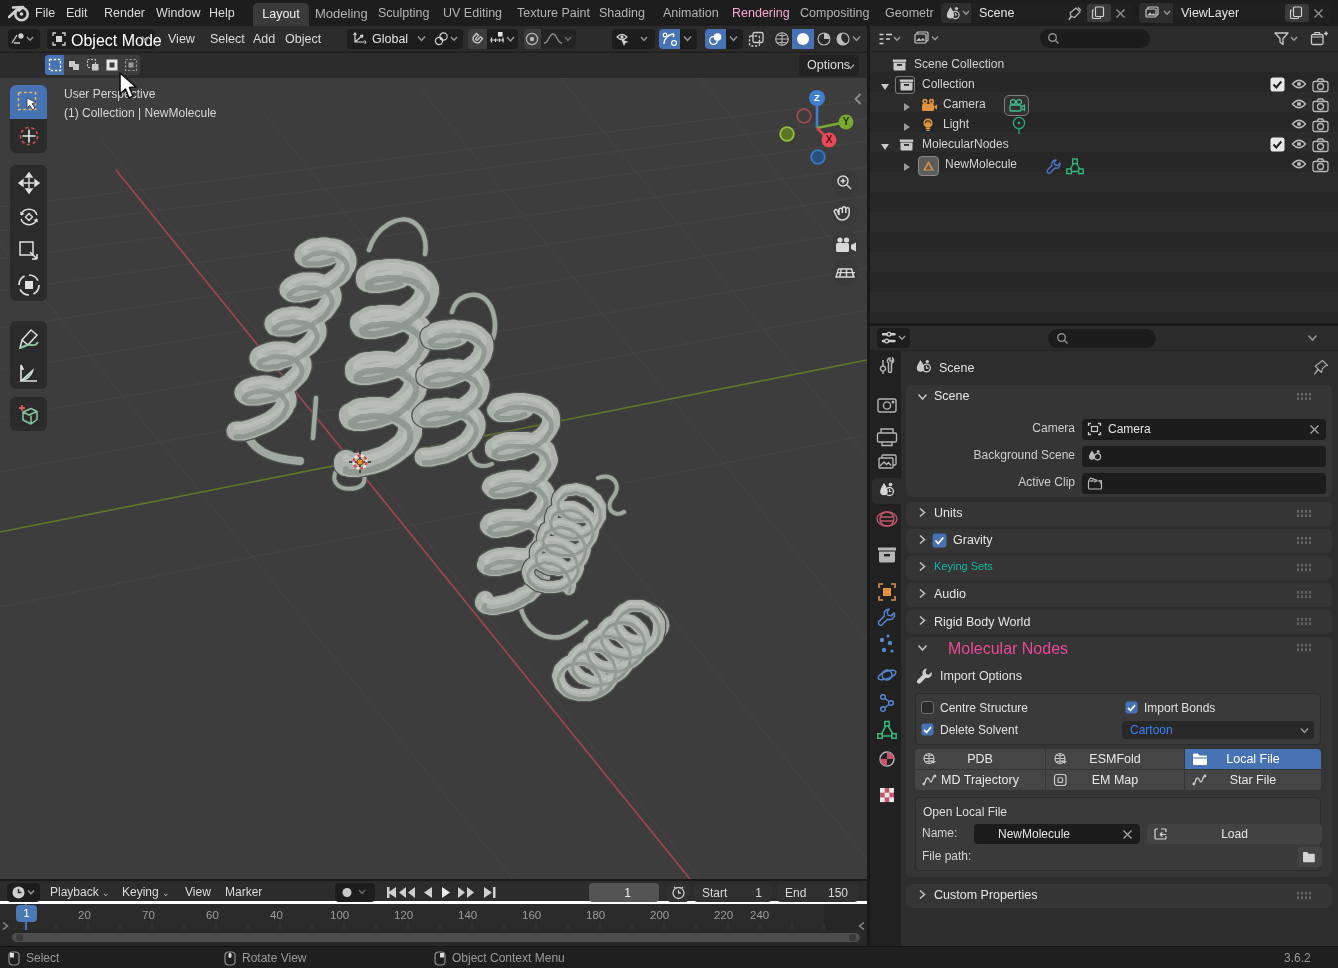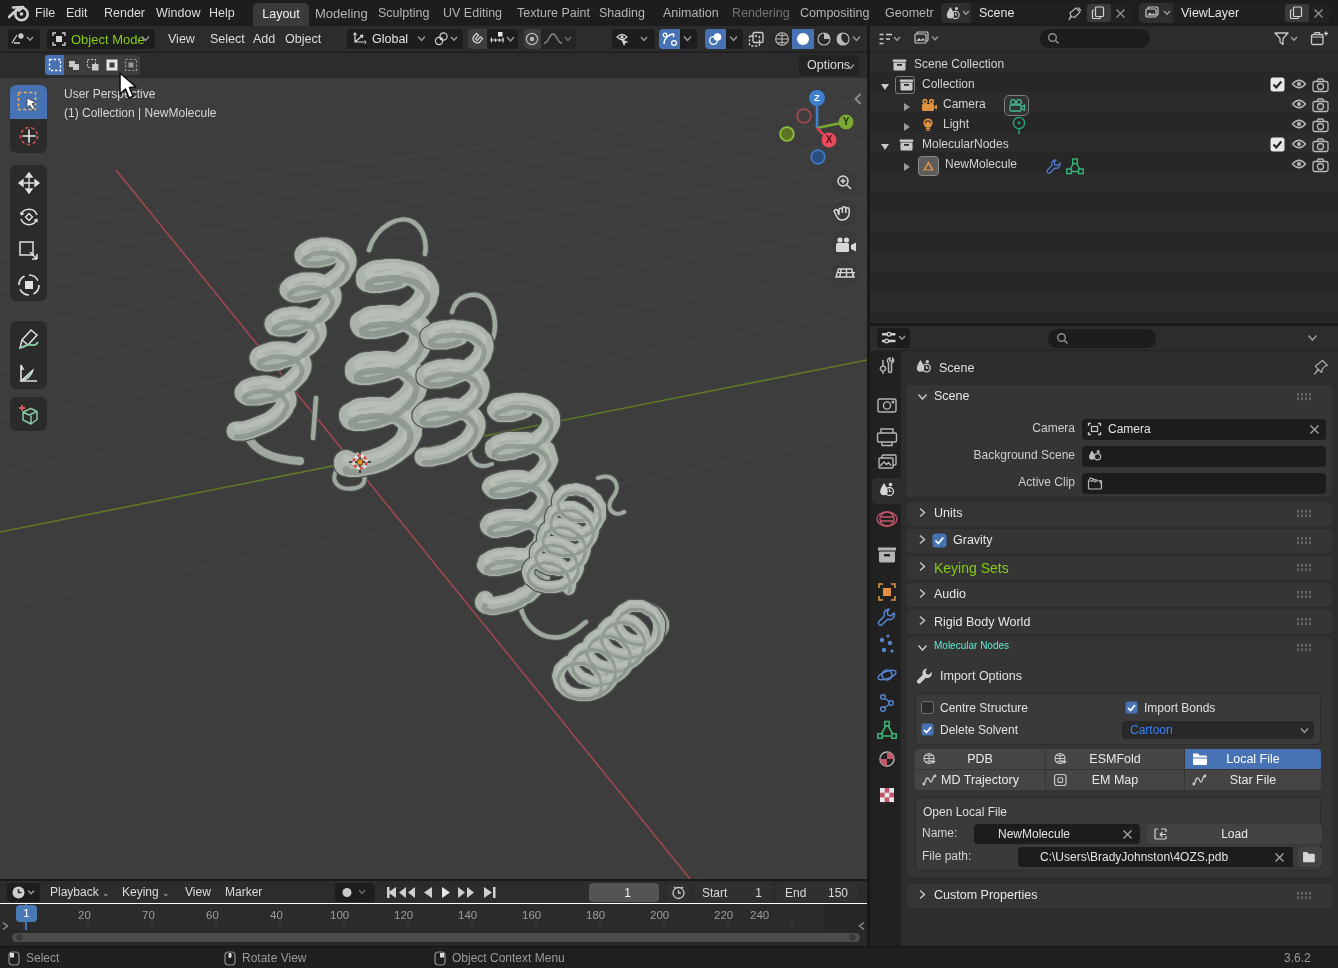--- a/index.html
+++ b/index.html
@@ -27,21 +27,21 @@
   <div class="abs hdr-txt" style="left:104px;top:6px">Render</div>
   <div class="abs hdr-txt" style="left:156px;top:6px">Window</div>
   <div class="abs hdr-txt" style="left:209px;top:6px">Help</div>
   <div class="abs" style="left:253px;top:3px;width:56px;height:23px;background:#3a3a3a;border-radius:5px 5px 0 0;color:#f2f2f2;text-align:center;line-height:22px;font-size:12.5px">Layout</div>
   <div class="abs" style="left:315px;top:6px;color:#b4b4b4;font-size:13px">Modeling</div>
   <div class="abs" style="left:378px;top:6px;color:#b4b4b4;font-size:12.5px">Sculpting</div>
   <div class="abs" style="left:443px;top:6px;color:#b4b4b4;font-size:12.5px">UV Editing</div>
   <div class="abs" style="left:517px;top:6px;color:#b4b4b4;font-size:12.5px">Texture Paint</div>
   <div class="abs" style="left:599px;top:6px;color:#b4b4b4;font-size:12.5px">Shading</div>
   <div class="abs" style="left:663px;top:6px;color:#b4b4b4;font-size:12.5px">Animation</div>
-  <div class="abs" style="left:732px;top:6px;color:#737373;font-size:12.5px">Rendering</div>
+  <div class="abs" style="left:732px;top:6px;color:#f9a8d4;font-size:12.5px">Rendering</div>
   <div class="abs" style="left:800px;top:6px;color:#b4b4b4;font-size:12.5px">Compositing</div>
   <div class="abs" style="left:885px;top:6px;color:#b4b4b4;font-size:12.5px;width:56px;overflow:hidden;white-space:nowrap">Geometr</div>
 
   <div class="abs" style="left:941px;top:3px;width:191px;height:20px;background:#202020;border-radius:4px;">
     <div class="abs" style="left:0;top:0;width:30px;height:20px;background:#2e2e2e;border-radius:4px 0 0 4px;"></div>
     <svg class="abs" style="left:4px;top:3px" width="24" height="14" viewBox="0 0 24 14">
       <path d="M5.5,1 C8,5 9,7 9,9 a3.6,3.6 0 1 1 -7.2,0 C1.8,7 3,5 5.5,1 Z" fill="#c8c8c8"></path>
       <circle cx="10.5" cy="9" r="3.6" fill="none" stroke="#c8c8c8" stroke-width="1.2"></circle>
       <path d="M10.5,7 v2 h1.6" stroke="#c8c8c8" stroke-width="1.1" fill="none"></path>
       <circle cx="11.5" cy="2.5" r="1.6" fill="#c8c8c8"></circle>
@@ -88,21 +88,21 @@
     <path d="M1,11 L6,3 M3,11 h6 M8,4 a2,2 0 1 0 4,0 a2,2 0 1 0 -4,0" stroke="#cfcfcf" stroke-width="1.3" fill="none"></path>
     <circle cx="10" cy="3.8" r="2.1" fill="#cfcfcf"></circle>
     <path d="M16,5 l3,3.2 l3,-3.2" stroke="#9a9a9a" stroke-width="1.4" fill="none"></path>
   </svg>
 
   <div class="abs well" style="left:47px;top:3px;width:108px;height:20px;"></div>
   <svg class="abs" style="left:52px;top:6px" width="14" height="14" viewBox="0 0 14 14">
     <path d="M1,4 V1 h3 M10,1 h3 v3 M13,10 v3 h-3 M4,13 H1 v-3" stroke="#d5d5d5" stroke-width="1.3" fill="none"></path>
     <rect x="4" y="4" width="6" height="6" fill="#d5d5d5"></rect>
   </svg>
-  <div class="abs" style="left:71px;top:6px;color:#84cc16;font-size:13px">Object Mode</div>
+  <div class="abs" style="left:71px;top:6px;color:#ffffff;font-size:16px">Object Mode</div>
   <svg class="abs" style="left:141px;top:9px" width="9" height="8" viewBox="0 0 9 8">
         <path d="M1,1.5 l3.5,4 l3.5,-4" stroke="#9a9a9a" stroke-width="1.4" fill="none"></path>
       </svg>
   <div class="abs hdr-txt" style="left:168px;top:6px">View</div>
   <div class="abs hdr-txt" style="left:210px;top:6px">Select</div>
   <div class="abs hdr-txt" style="left:253px;top:6px">Add</div>
   <div class="abs hdr-txt" style="left:285px;top:6px">Object</div>
 
   <div class="abs well" style="left:347px;top:3px;width:86px;height:20px;"></div>
   <svg class="abs" style="left:352px;top:6px" width="15" height="14" viewBox="0 0 15 14">
@@ -756,40 +756,40 @@
     <svg class="abs" style="left:31px;top:182px" width="15" height="15" viewBox="0 0 15 15">
           <rect x="0.5" y="0.5" width="14" height="14" rx="3" fill="#4772b3"></rect>
           <path d="M3.5,7.5 l2.8,3 l5,-6" stroke="#fff" stroke-width="1.8" fill="none"></path>
         </svg>
     <div class="abs" style="left:52px;top:182px;font-size:12.5px;color:#e6e6e6">Gravity</div>
     <div class="abs grip" style="left:395px;top:185px;"></div>
     <div class="abs" style="left:5px;top:205px;width:426px;height:24px;background:#353535;border-radius:5px;"></div>
     <svg class="abs" style="left:17px;top:210px" width="9" height="11" viewBox="0 0 9 11">
           <path d="M2,1.5 l4.5,4 l-4.5,4" stroke="#c4c4c4" stroke-width="1.5" fill="none"></path>
         </svg>
-    <div class="abs" style="left:33px;top:209px;font-size:14px;color:#84cc16">Keying Sets</div>
+    <div class="abs" style="left:33px;top:209px;font-size:11px;color:#14b8a6">Keying Sets</div>
     <div class="abs grip" style="left:395px;top:212px;"></div>
     <div class="abs" style="left:5px;top:232px;width:426px;height:24px;background:#353535;border-radius:5px;"></div>
     <svg class="abs" style="left:17px;top:237px" width="9" height="11" viewBox="0 0 9 11">
           <path d="M2,1.5 l4.5,4 l-4.5,4" stroke="#c4c4c4" stroke-width="1.5" fill="none"></path>
         </svg>
     <div class="abs" style="left:33px;top:236px;font-size:12.5px;color:#e6e6e6">Audio</div>
     <div class="abs grip" style="left:395px;top:239px;"></div>
     <div class="abs" style="left:5px;top:259px;width:426px;height:24px;background:#353535;border-radius:5px;"></div>
     <svg class="abs" style="left:17px;top:264px" width="9" height="11" viewBox="0 0 9 11">
           <path d="M2,1.5 l4.5,4 l-4.5,4" stroke="#c4c4c4" stroke-width="1.5" fill="none"></path>
         </svg>
     <div class="abs" style="left:33px;top:264px;font-size:12.5px;color:#e6e6e6">Rigid Body World</div>
     <div class="abs grip" style="left:395px;top:266px;"></div>
 
     <div class="abs" style="left:5px;top:286px;width:426px;height:240px;background:#353535;border-radius:5px;"></div>
     <svg class="abs" style="left:16px;top:292px" width="11" height="10" viewBox="0 0 11 10">
           <path d="M1.5,2.5 l4,4.5 l4,-4.5" stroke="#c4c4c4" stroke-width="1.5" fill="none"></path>
         </svg>
-    <div class="abs" style="left:33px;top:289px;font-size:10px;color:#5eead4">Molecular Nodes</div>
+    <div class="abs" style="left:47px;top:289px;font-size:16px;color:#ec4899">Molecular Nodes</div>
     <div class="abs grip" style="left:395px;top:292px;"></div>
     <svg class="abs" style="left:14px;top:315px" width="18" height="18" viewBox="0 0 18 18">
       <path d="M12,2.5 a4.5,4.5 0 0 0 -4.2,6.2 L2.6,13.9 a2.1,2.1 0 0 0 3,3 L10.8,11.7 a4.5,4.5 0 0 0 5.8,-5.6 l-2.8,2.7 l-2.6,-0.7 l-0.7,-2.6 Z" fill="#d0d0d0"></path>
     </svg>
     <div class="abs" style="left:39px;top:318px;font-size:12.5px;color:#e0e0e0">Import Options</div>
 
     <div class="abs" style="left:14px;top:342px;width:406px;height:52px;background:#3a3a3a;border:1px solid #2c2c2c;border-radius:4px;"></div>
     <svg class="abs" style="left:20px;top:350px" width="13" height="13" viewBox="0 0 13 13">
           <rect x="0.5" y="0.5" width="12" height="12" rx="2.5" fill="#2b2b2b" stroke="#6e6e6e"></rect>
         </svg>
@@ -858,45 +858,39 @@
             </svg>
       </div>
       <div class="abs" style="left:231px;top:26px;width:175px;height:20px;background:#434343;border-radius:4px;color:#e8e8e8;">
         <svg class="abs" style="left:6px;top:3px" width="15" height="14" viewBox="0 0 15 14">
               <path d="M13,5 V3 a1,1 0 0 0 -1,-1 H8 M5,2 H3 a1,1 0 0 0 -1,1 v8 a1,1 0 0 0 1,1 h9 a1,1 0 0 0 1,-1 V9" fill="none" stroke="#d5d5d5" stroke-width="1.2"></path>
               <path d="M7,7.5 h6 M7,7.5 l2.4,-2.2 M7,7.5 l2.4,2.2" stroke="#d5d5d5" stroke-width="1.2" fill="none"></path>
             </svg>
         <span style="position:absolute;left:0;top:3px;width:175px;text-align:center">Load</span>
       </div>
       <div class="abs" style="left:6px;top:51px;color:#d2d2d2">File path:</div>
-      <div class="abs" style="left:102px;top:49px;width:275px;height:20px;background:#1c1c1c;border-radius:4px 0 0 4px;">
-        <span style="position:absolute;left:22px;top:3px;color:#e3e3e3;font-size:12px;white-space:nowrap">C:\Users\BradyJohnston\4OZS.pdb</span>
-        <svg class="abs" style="left:256px;top:5px" width="11" height="11" viewBox="0 0 11 11">
-              <path d="M1.5,1.5 L9.5,9.5 M9.5,1.5 L1.5,9.5" stroke="#a5a5a5" stroke-width="1.3"></path>
-            </svg>
-      </div>
       <div class="abs" style="left:382px;top:49px;width:24px;height:20px;background:#434343;border-radius:0 4px 4px 0;">
         <svg class="abs" style="left:4px;top:4px" width="14" height="12" viewBox="0 0 14 12">
               <path d="M1,10.5 V1.8 a0.8,0.8 0 0 1 0.8,-0.8 h3.4 l1.3,1.7 H12 a0.8,0.8 0 0 1 0.8,0.8 v7 a0.8,0.8 0 0 1 -0.8,0.8 H1.8 A0.8,0.8 0 0 1 1,10.5 Z" fill="#d5d5d5"></path>
             </svg>
       </div>
     </div>
 
     <div class="abs" style="left:5px;top:533px;width:426px;height:24px;background:#353535;border-radius:5px;"></div>
     <svg class="abs" style="left:17px;top:538px" width="9" height="11" viewBox="0 0 9 11">
           <path d="M2,1.5 l4.5,4 l-4.5,4" stroke="#c4c4c4" stroke-width="1.5" fill="none"></path>
         </svg>
     <div class="abs" style="left:33px;top:537px;font-size:12.5px;color:#e6e6e6">Custom Properties</div>
     <div class="abs grip" style="left:395px;top:540px;"></div>
   </div>
 </div>
 
 <div class="abs" style="left:0;top:881px;width:867px;height:65px;background:#2b2b2b;overflow:hidden;">
 
-  <div class="abs" style="left:0;top:0;width:867px;height:23px;background:#2c2c2c;border-bottom:1px solid #ffffff;">
+  <div class="abs" style="left:0;top:0;width:867px;height:23px;background:#2c2c2c;border-bottom:3px solid #ffffff;">
     <div class="abs well" style="left:7px;top:2px;width:33px;height:19px;"></div>
     <svg class="abs" style="left:11px;top:4px" width="27" height="15" viewBox="0 0 27 15">
       <circle cx="7.5" cy="7.5" r="6" fill="#cfcfcf"></circle>
       <path d="M7.5,4 v3.5 h3" stroke="#2c2c2c" stroke-width="1.5" fill="none"></path>
       <path d="M17,5.5 l3,3.2 l3,-3.2" stroke="#9a9a9a" stroke-width="1.4" fill="none"></path>
     </svg>
     <div class="abs hdr-txt" style="left:50px;top:4px;font-size:12px">Playback <span class="caret">⌄</span></div>
     <div class="abs hdr-txt" style="left:122px;top:4px;font-size:12px">Keying <span class="caret">⌄</span></div>
     <div class="abs hdr-txt" style="left:185px;top:4px;font-size:12px">View</div>
     <div class="abs hdr-txt" style="left:225px;top:4px;font-size:12px">Marker</div>

